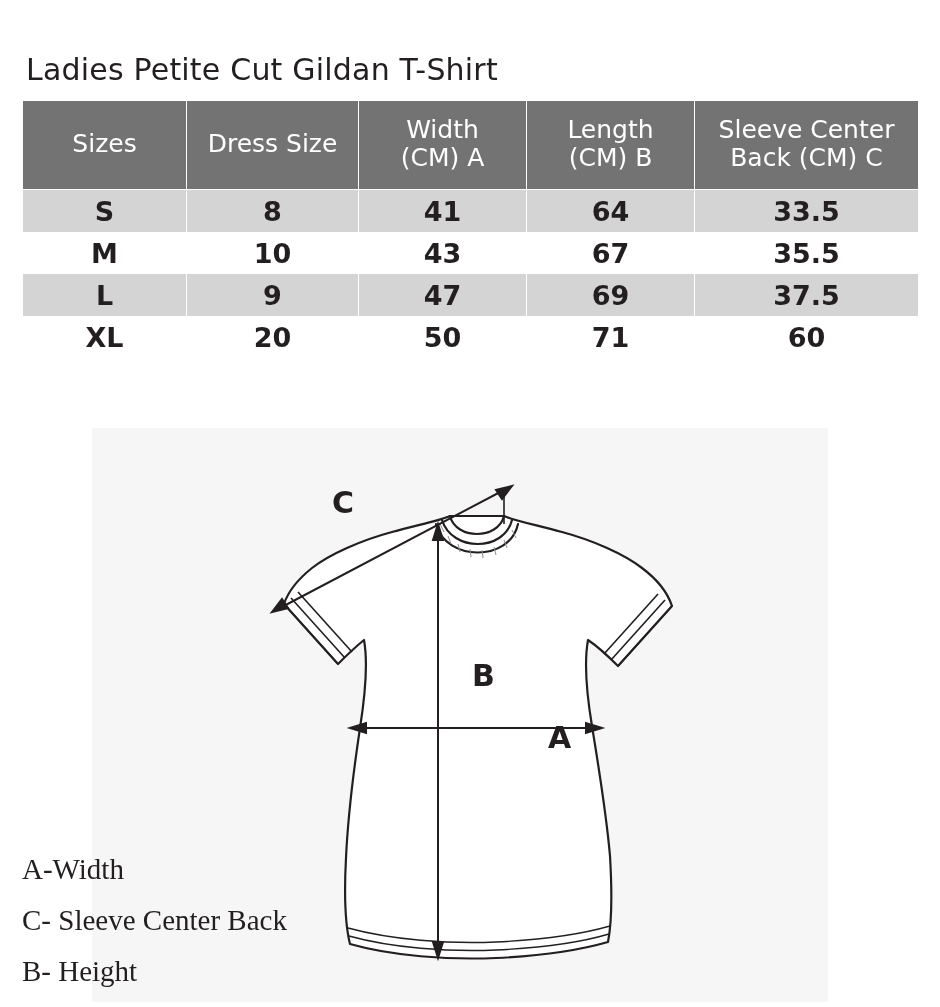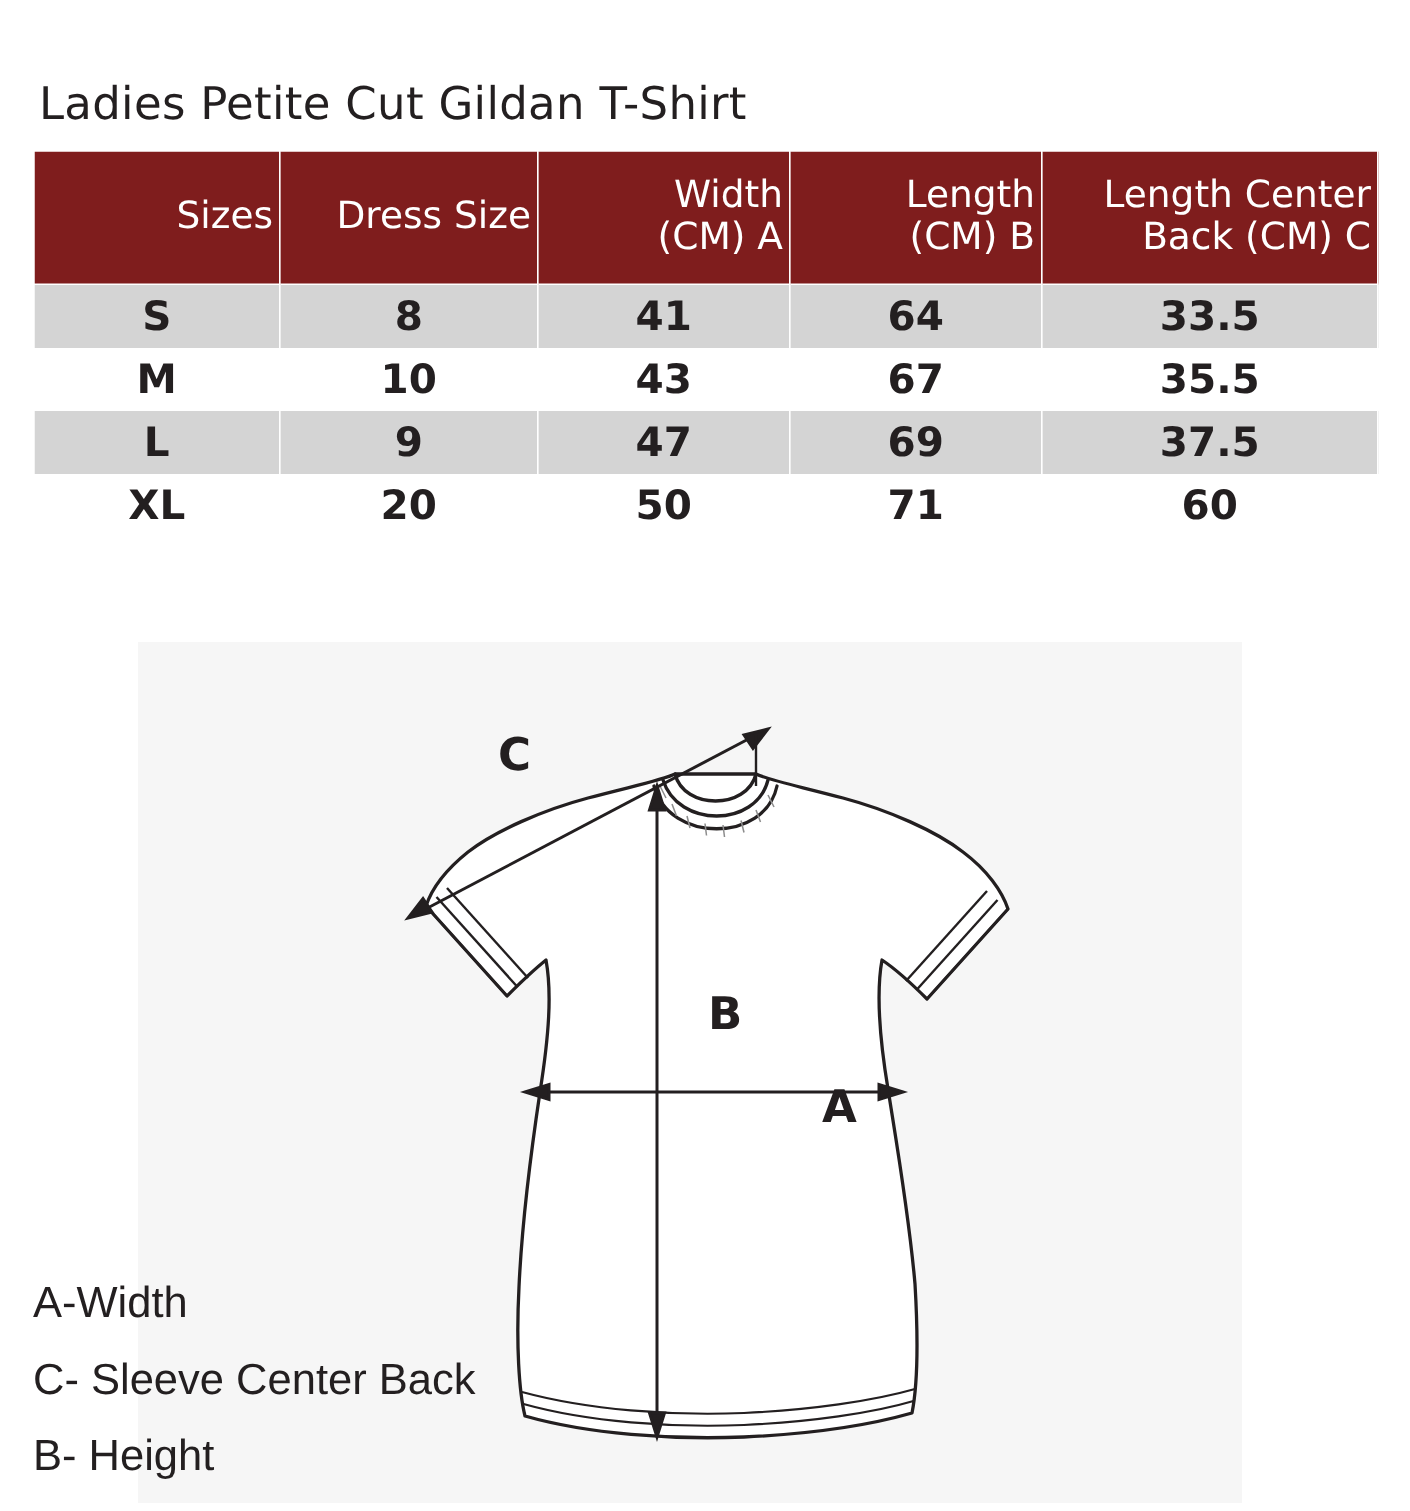--- a/index.html
+++ b/index.html
@@ -33,28 +33,28 @@
   }
   table.size-table {
     position: absolute;
     left: 22px;
     top: 66px;
     width: 896px;
     border-collapse: collapse;
     table-layout: fixed;
   }
   table.size-table th {
-    background: #7f1d1d;
+    background: #737373;
     color: #ffffff;
     font-weight: normal;
     font-size: 25px;
     line-height: 1.12;
     padding: 8px 4px 10px 4px;
     border: 1px solid #ffffff;
-    text-align: right;
+    text-align: center;
     vertical-align: middle;
     height: 70px;
   }
   table.size-table td {
     font-size: 27px;
     font-weight: bold;
     text-align: center;
     vertical-align: middle;
     height: 42px;
     padding: 0;
@@ -87,21 +87,21 @@
     left: 0;
     top: 0;
   }
   .legend {
     position: absolute;
     left: 22px;
     top: 410px;
     font-size: 29px;
     line-height: 51px;
     color: #231f20;
-    font-family: Liberation Sans, sans-serif;
+    font-family: Liberation Serif, serif;
   }
   .legend div { white-space: nowrap; }
 </style>
 </head>
 <body>
 
 <div class="page">
 
   <div class="title">Ladies Petite Cut Gildan T-Shirt</div>
 
@@ -123,21 +123,21 @@
         </th>
         <th>
           <span>Width</span><br>
           <span>(CM) A</span>
         </th>
         <th>
           <span>Length</span><br>
           <span>(CM) B</span>
         </th>
         <th>
-          <span>Length Center</span><br>
+          <span>Sleeve Center</span><br>
           <span>Back (CM) C</span>
         </th>
       </tr>
     </thead>
     <tbody>
       <tr class="odd">
         <td>S</td>
         <td>8</td>
         <td>41</td>
         <td>64</td>

